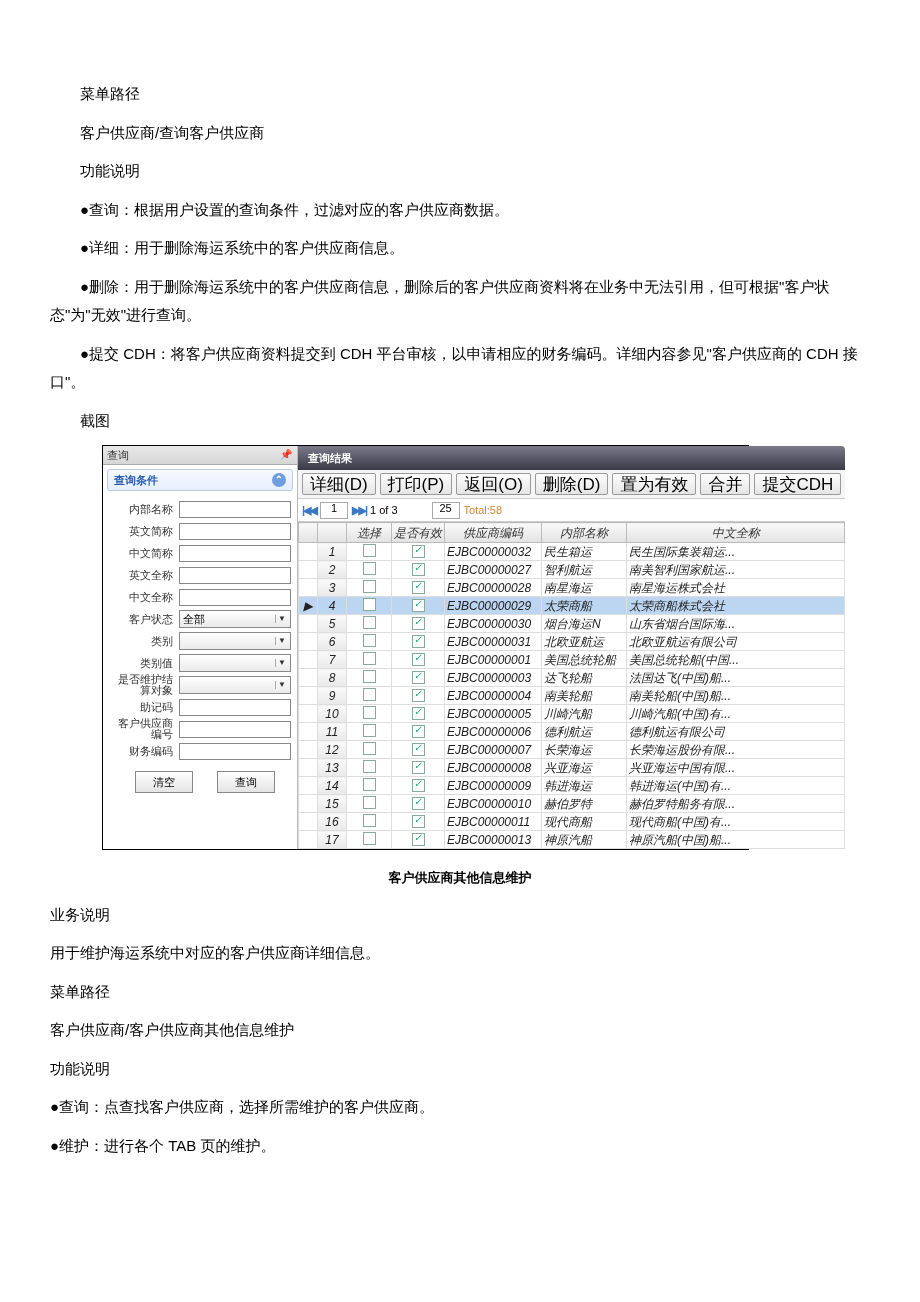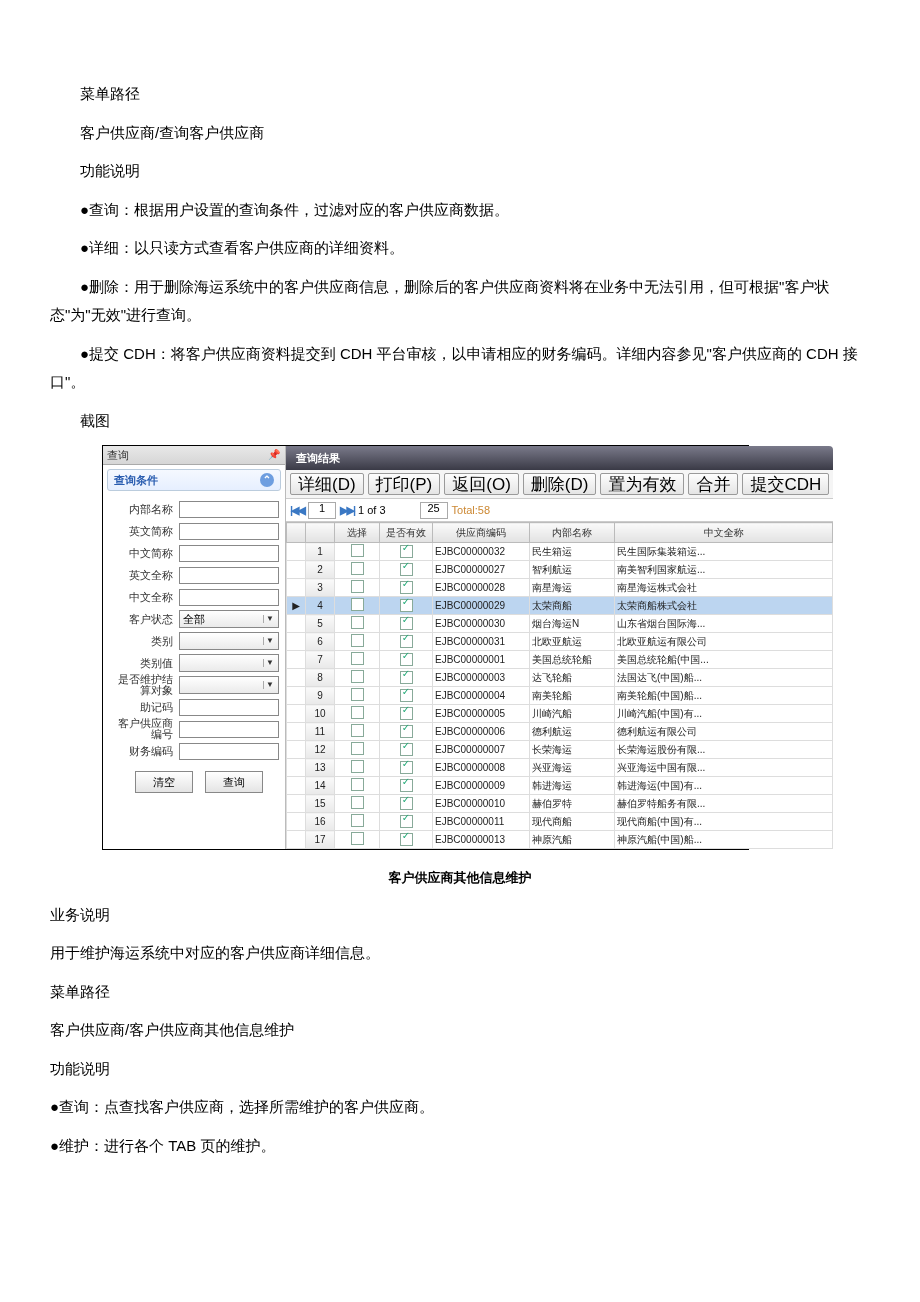--- a/index.html
+++ b/index.html
@@ -65,21 +65,21 @@
   .form-row .ctl { flex:1; }
   .input-box {
     border:1px solid #888; height:17px; background:#fff; width:100%; box-sizing:border-box;
   }
   .select-box {
     border:1px solid #888; height:18px; background:linear-gradient(#fff,#eaeaea);
     display:flex; align-items:center; justify-content:space-between; padding:0 4px 0 3px;
     box-sizing:border-box;
   }
   .select-box .arr { font-size:8px; color:#333; border-left:1px solid #aaa; padding-left:2px;}
-  .btn-row { display:flex; gap:12px; margin:6px 22px 10px 32px; }
+  .btn-row { display:flex; gap:24px; margin:6px 22px 10px 32px; }
   .btn {
     border:1px solid #888; height:20px; background:linear-gradient(#fff,#e4e4e4); min-width:56px;
     display:flex; align-items:center; justify-content:center; font-size:11px;
   }
   .right-panel {
     flex:1; background:#fff; display:flex; flex-direction:column; border-left:1px solid #bbb;
   }
   .grad-tab {
     background: linear-gradient(#7a7a8a,#3a3a46);
     color:#fff; height:24px; display:flex; align-items:center; padding:0 10px; font-weight:bold;
@@ -95,21 +95,21 @@
     border-radius:2px; white-space: nowrap;
   }
   .pager-row {
     display:flex; align-items:center; gap:4px; padding:1px 4px; border-bottom:1px solid #ccc;
     height:20px; background:#fff;
   }
   .pager-row .nav { color:#3a78c4; font-weight:bold; letter-spacing:-2px; }
   .pager-row .pagebox { width:26px; border:1px solid #aaa; height:15px; text-align:center; }
   .pager-row .total { color:#c83; }
   .grid-wrap { overflow:hidden; }
-  table.grid { border-collapse:collapse; width:100%; font-size:10px; }
+  table.grid { border-collapse:collapse; width:100%; font-size:12px;font-style:italic; }
   table.grid th {
     background:linear-gradient(#fafafa,#e2e2e2); border:1px solid #bbb; height:19px;
     font-weight:normal; color:#333; padding:0 2px; white-space:nowrap;
   }
   table.grid td {
     border:1px solid #ddd; height:17px; padding:0 2px; white-space:nowrap; overflow:hidden;
     color:#222;
   }
   table.grid tr.sel td { background:#bcd5f0; }
   .chk { width:11px; height:11px; border:1px solid #8a9; display:inline-block; background:#fff; }
@@ -118,21 +118,21 @@
   .rowmark { text-align:center; width:14px;}
   .colchk { text-align:center; }
 </style>
 </head>
 <body>
 
 <div class="para indent">菜单路径</div>
 <div class="para indent"> 客户供应商/查询客户供应商</div>
 <div class="para indent">功能说明</div>
 <div class="para indent">●查询：根据用户设置的查询条件，过滤对应的客户供应商数据。</div>
-<div class="para indent">●详细：以只读方式查看客户供应商的详细资料。</div>
+<div class="para indent">●详细：用于删除海运系统中的客户供应商信息。</div>
 <div class="para indent">●删除：用于删除海运系统中的客户供应商信息，删除后的客户供应商资料将在业务中无法引用，但可根据"客户状态"为"无效"进行查询。</div>
 <div class="para indent">●提交 CDH：将客户供应商资料提交到 CDH 平台审核，以申请相应的财务编码。详细内容参见"客户供应商的 CDH 接口"。</div>
 <div class="para indent">截图</div>
 
 <div class="screenshot">
 
   <div class="left-panel">
     <div class="panel-title">
       <span>查询</span>
       <span class="pin">📌</span>

